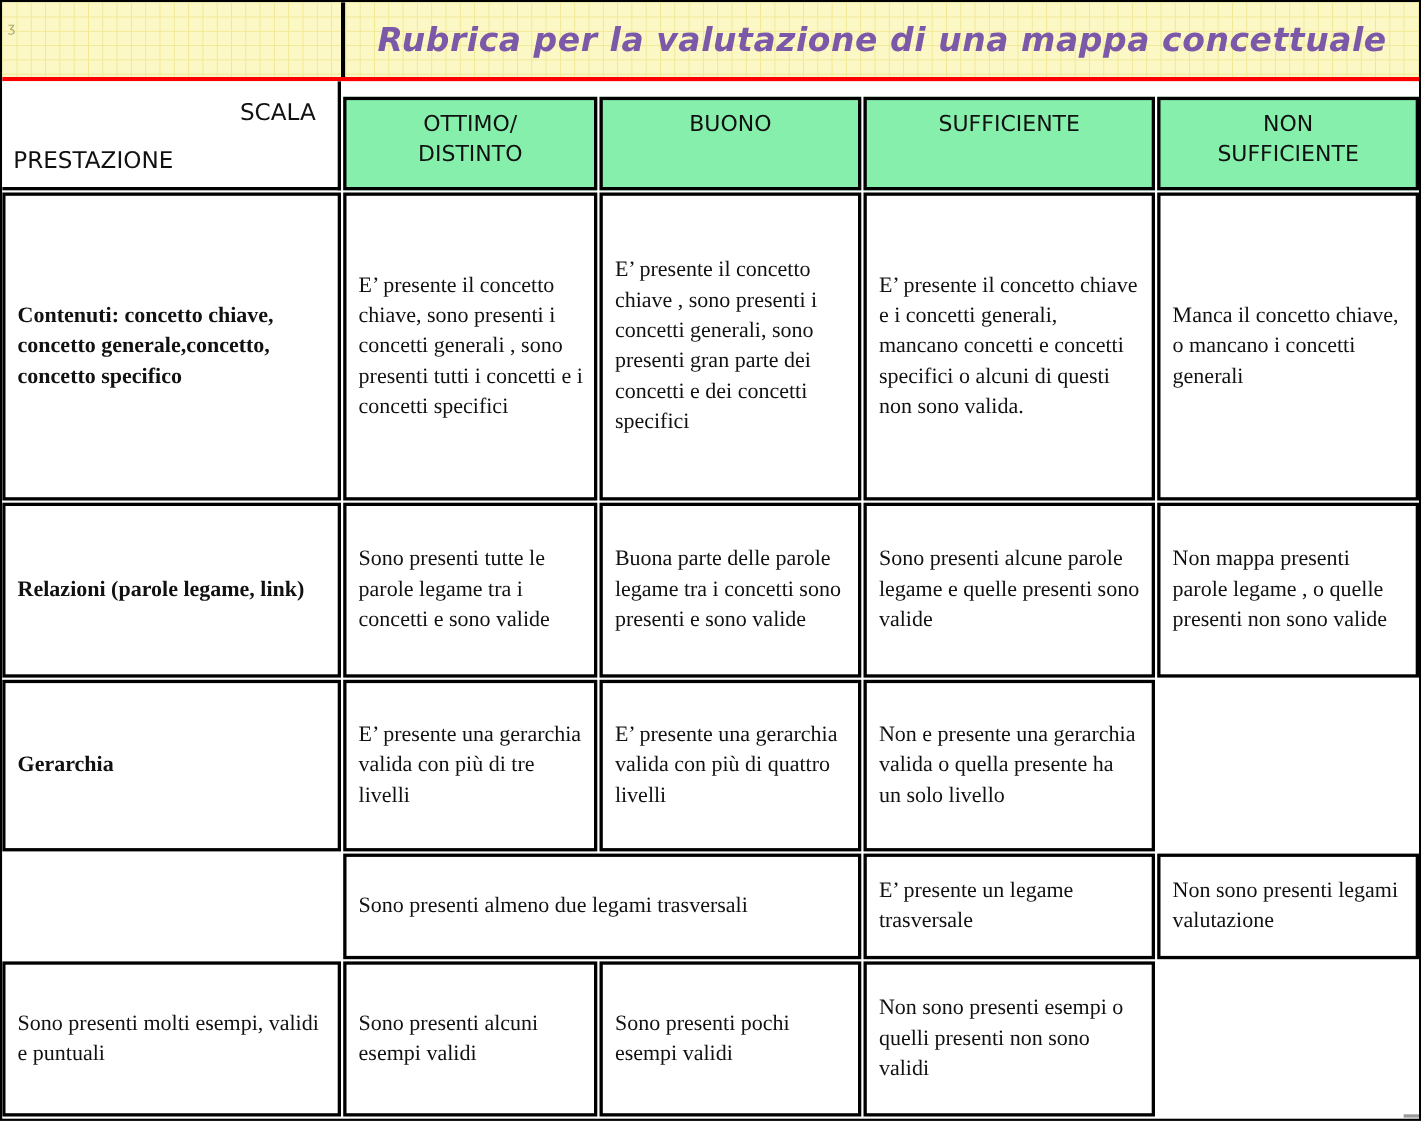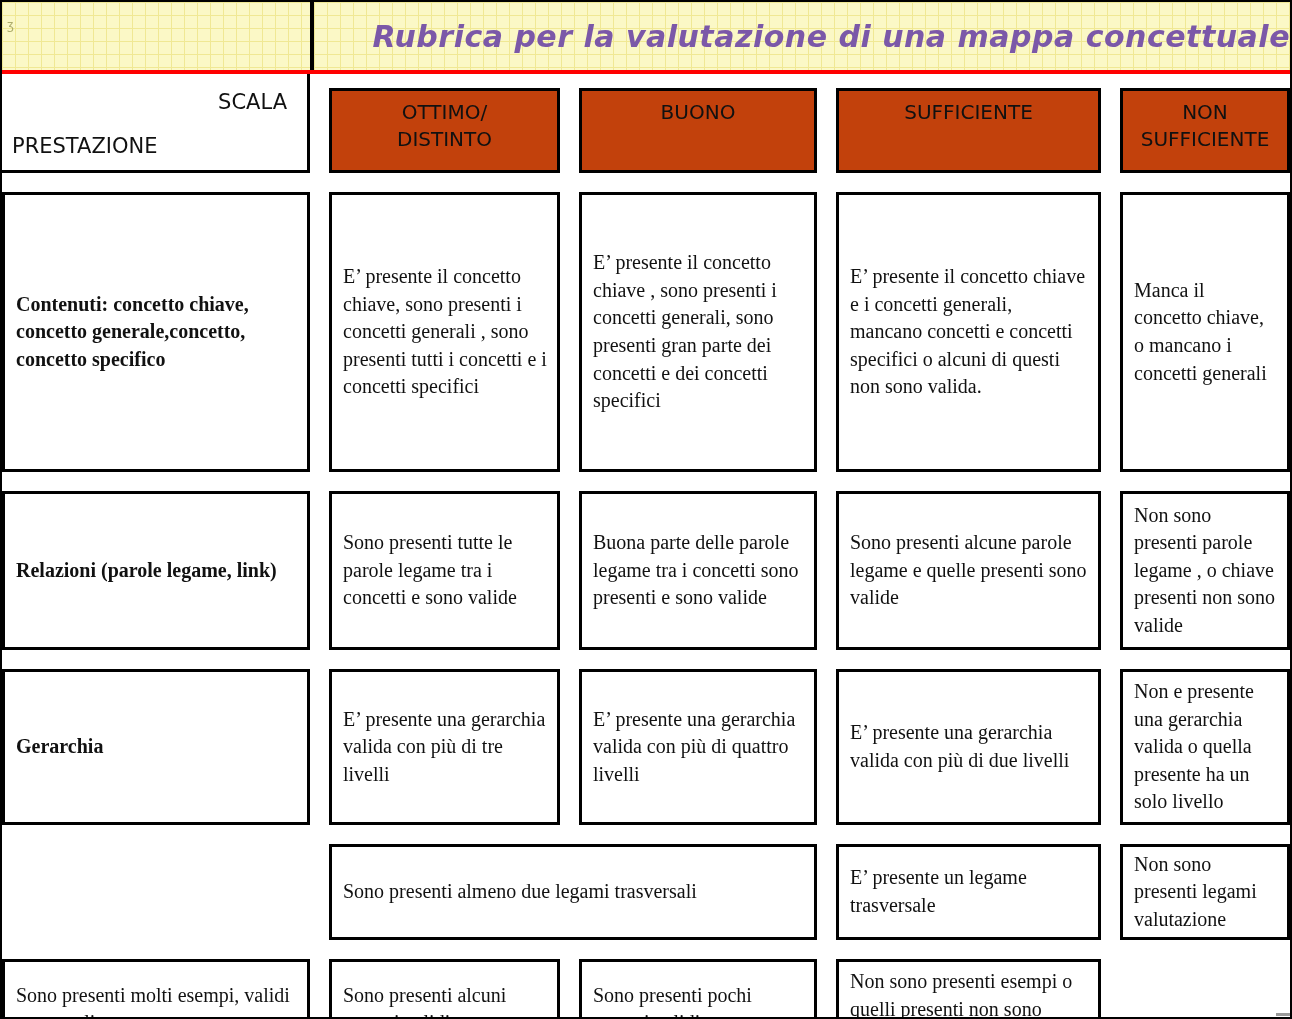--- a/index.html
+++ b/index.html
@@ -27,42 +27,42 @@
       linear-gradient(90deg,#F0E894 1px, transparent 1px);
     background-size:13px 13px;
   }
   .banner .spacer{
     width:308px;flex:0 0 308px;
     position:relative;
   }
   .banner .vdiv{width:4px;flex:0 0 4px;background:#000;}
   .banner .title-cell{
     flex:1;
-    display:flex;align-items:center;justify-content:flex-end;
+    display:flex;align-items:center;justify-content:center;
   }
   .title-text{
     font-family:"DejaVu Sans","Liberation Sans",sans-serif;
     font-weight:bold;font-style:italic;
     font-size:30px;
     color:#7B58A8;
     letter-spacing:.5px;
     white-space:nowrap;
   }
   .corner-mark{
     position:absolute;left:5px;top:16px;
     font-size:12px;color:#9a9a55;
     font-family:"DejaVu Sans",sans-serif;
     opacity:.8;
   }
   
   .rubric{
     display:grid;
     grid-template-columns:308px 231px 238px 265px auto;
     grid-template-rows:99px 280px 159px 156px 96px auto;
-    gap:19px;
+    gap:2px;
     height:941px;
     box-sizing:border-box;
     background:#fff;
   }
   .cell{
     box-sizing:border-box;
     border:3px solid #000;
     background:#fff;
     display:flex;
     flex-direction:column;
@@ -92,21 +92,21 @@
     margin-top:14px;
     border:3px solid #000;
     box-sizing:border-box;
     display:flex;flex-direction:column;
     align-items:center;
     padding-top:8px;
     font-family:"DejaVu Sans","Liberation Sans",sans-serif;
     font-size:20px;
     line-height:1.35;
     text-align:center;
-    background:#c2410c;
+    background:#86efac;
   }
   .head-cell span{display:block;}
   .merged-2col{grid-column:2 / 4;}
   .single-line{white-space:nowrap;}
   .btm-tick{
     position:absolute;right:0;bottom:1px;
     width:14px;height:3px;background:#9a9a9a;
   }
 </style>
 </head>
@@ -150,26 +150,25 @@
     <div class="cell label-cell">Contenuti: concetto chiave, concetto generale,concetto, concetto specifico</div>
     <div class="cell">E’ presente il concetto chiave, sono presenti i concetti generali , sono presenti tutti i concetti e i concetti specifici</div>
     <div class="cell">E’ presente il concetto chiave , sono presenti i concetti generali, sono presenti gran parte dei concetti e dei concetti specifici</div>
     <div class="cell">E’ presente il concetto chiave e i concetti generali, mancano concetti e concetti specifici o alcuni di questi non sono valida.</div>
     <div class="cell">Manca il concetto chiave, o mancano i concetti generali</div>
 
     <div class="cell label-cell">Relazioni (parole legame, link)</div>
     <div class="cell">Sono presenti tutte le parole legame tra i concetti e sono valide</div>
     <div class="cell">Buona parte delle parole legame tra i concetti sono presenti e sono valide</div>
     <div class="cell">Sono presenti alcune parole legame e quelle presenti sono valide</div>
-    <div class="cell">Non sono presenti parole legame , o chiave presenti non sono valide</div>
+    <div class="cell">Non mappa presenti parole legame , o quelle presenti non sono valide</div>
 
     <div class="cell label-cell">Gerarchia</div>
     <div class="cell">E’ presente una gerarchia valida con più di tre livelli</div>
     <div class="cell">E’ presente una gerarchia valida con più di quattro livelli</div>
-    <div class="cell">E’ presente una gerarchia valida con più di due livelli</div>
     <div class="cell">Non e presente una gerarchia valida o quella presente ha un solo livello</div>
 
     <div class="cell merged-2col single-line">Sono presenti almeno  due legami trasversali</div>
     <div class="cell">E’ presente un legame trasversale</div>
     <div class="cell">Non sono presenti legami valutazione</div>
 
     <div class="cell">Sono presenti molti esempi, validi e puntuali</div>
     <div class="cell">Sono presenti alcuni esempi validi</div>
     <div class="cell">Sono presenti pochi esempi validi</div>
     <div class="cell">Non sono presenti esempi o quelli presenti non sono validi</div>

